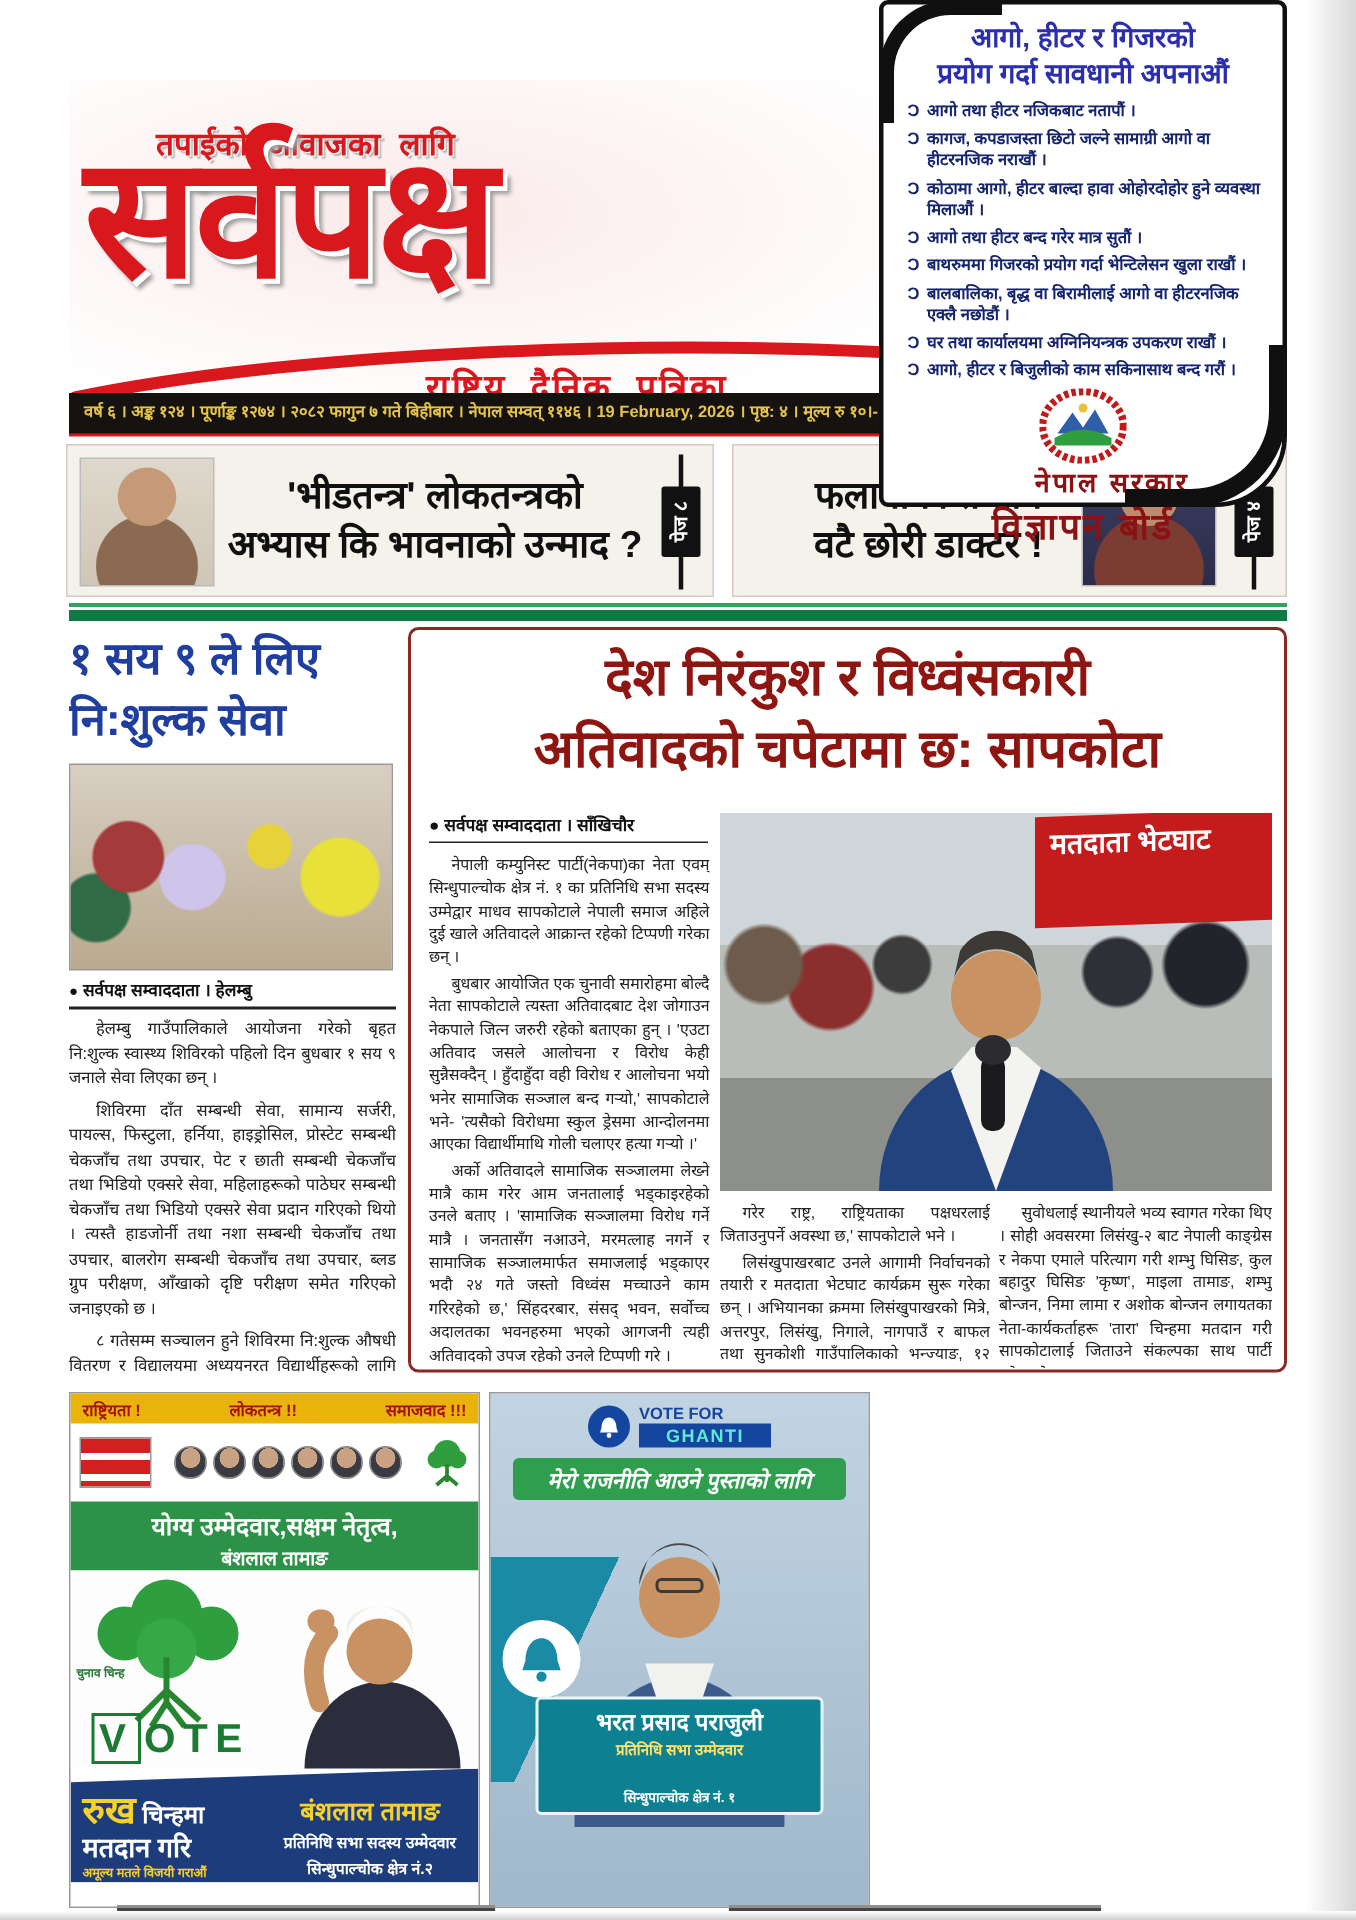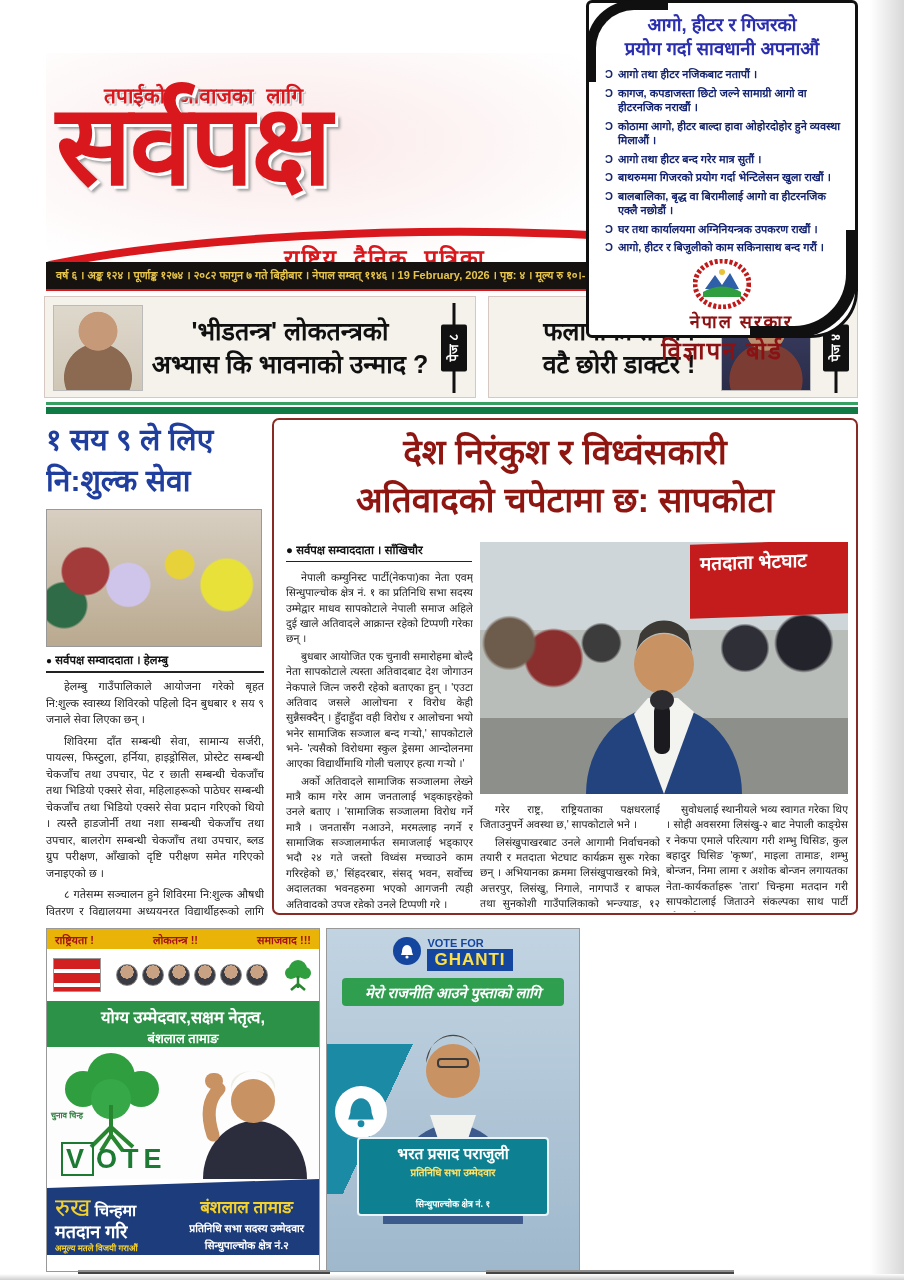--- a/index.html
+++ b/index.html
@@ -120,34 +120,34 @@
   .nc-green .l2 { font-size:13px; font-weight:bold; margin-top:1px; }
   .nc-hash { height:18px; text-align:center; color:#d21f1f; font-weight:bold; font-size:12.5px; }
   .nc-body { position:relative; height:132px; background:#fdfdfd; }
   .nc-symbol-caption { position:absolute; left:4px; top:62px; font-size:8px; color:#2c7a3a; font-weight:bold; }
   .nc-vote { position:absolute; left:14px; bottom:4px; font-size:27px; font-weight:bold; color:#1d7a33; letter-spacing:5px; }
   .nc-vote .vbox { border:2.5px solid #1d7a33; padding:0 3px; margin-right:2px; }
   .nc-cand { position:absolute; right:4px; bottom:0; }
   .nc-bottom { position:relative; height:76px; background:#1d3c7c; clip-path:polygon(0 12%, 100% 0, 100% 100%, 0 100%);
     display:flex; padding:14px 6px 4px 8px; gap:4px; }
   .nc-cta { width:47%; line-height:1.15; }
-  .nc-cta .w1 { color:#f5d12c; font-size:25px; font-weight:normal; }
+  .nc-cta .w1 { color:#f5d12c; font-size:25px; font-weight:bold; }
   .nc-cta .w2 { color:#fff; font-size:16px; font-weight:bold; }
   .nc-cta .l2 { color:#fff; font-size:18px; font-weight:bold; }
   .nc-cta .l3 { color:#f5d12c; font-size:8.5px; font-weight:bold; margin-top:2px; }
   .nc-id { flex:1; text-align:center; padding-top:2px; }
   .nc-id .nm { color:#f5d12c; font-size:17px; font-weight:bold; }
   .nc-id .ps, .nc-id .cs { color:#fff; font-size:10.5px; font-weight:bold; margin-top:3px; }
 
   
   .ad-ghanti { left:326px; width:254px; height:344px; background:linear-gradient(#c2d4e2,#9fb8cc); border:1px solid #999; overflow:hidden; }
   .gh-logo-row { display:flex; justify-content:center; align-items:flex-start; gap:6px; margin-top:8px; }
   .gh-circle { width:28px; height:28px; border-radius:50%; background:#1446a0; display:flex; align-items:center; justify-content:center; }
   .gh-votefor { color:#1446a0; font-size:11px; font-weight:bold; }
-  .gh-sym { background:#1446a0; color:#fde047; font-size:17px; font-weight:bold; padding:1px 7px; letter-spacing:1px; }
+  .gh-sym { background:#1446a0; color:#5eead4; font-size:12px; font-weight:bold; padding:1px 18px; letter-spacing:1px; }
   .gh-green { margin:7px auto 0; width:88%; background:#2f9e4f; border-radius:4px; color:#fff; font-weight:bold;
     font-size:14.5px; text-align:center; padding:4px 2px;font-style:italic; }
   .gh-photo { position:relative; height:218px; }
   .gh-flag { position:absolute; left:0; top:38px; width:86px; height:150px;
     background:linear-gradient(115deg, #1b8aa5 55%, transparent 55%); }
   .gh-flag .wc { position:absolute; left:8px; top:42px; width:52px; height:52px; border-radius:50%; background:#fff;
     display:flex; align-items:center; justify-content:center; }
   .gh-man { position:absolute; left:50%; bottom:0; transform:translateX(-50%); }
   .gh-name-box { position:absolute; left:12%; bottom:8px; width:76%; background:#0d8092; border:2px solid #e9f5f8;
     border-radius:4px; text-align:center; padding:3px 2px 4px; }

